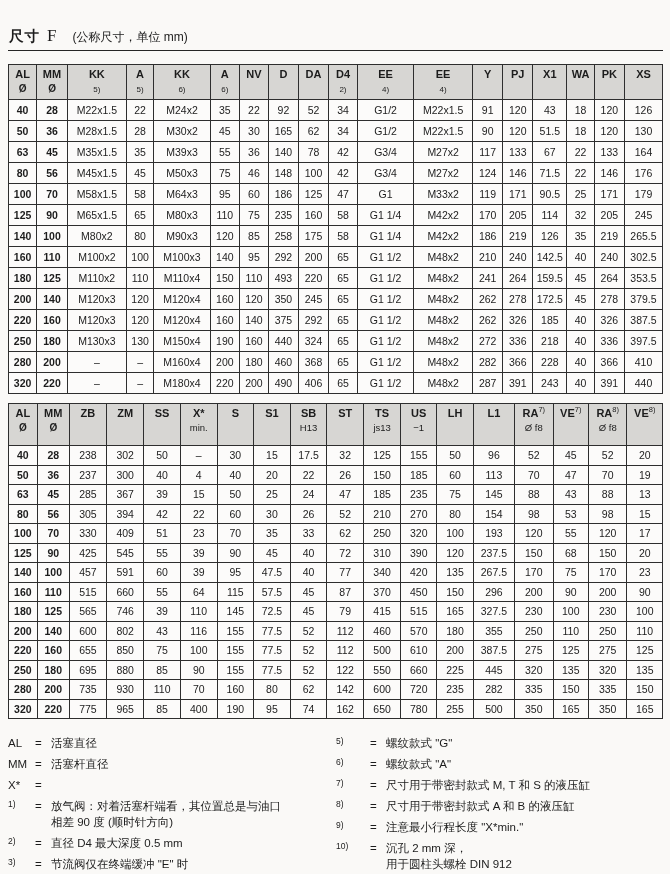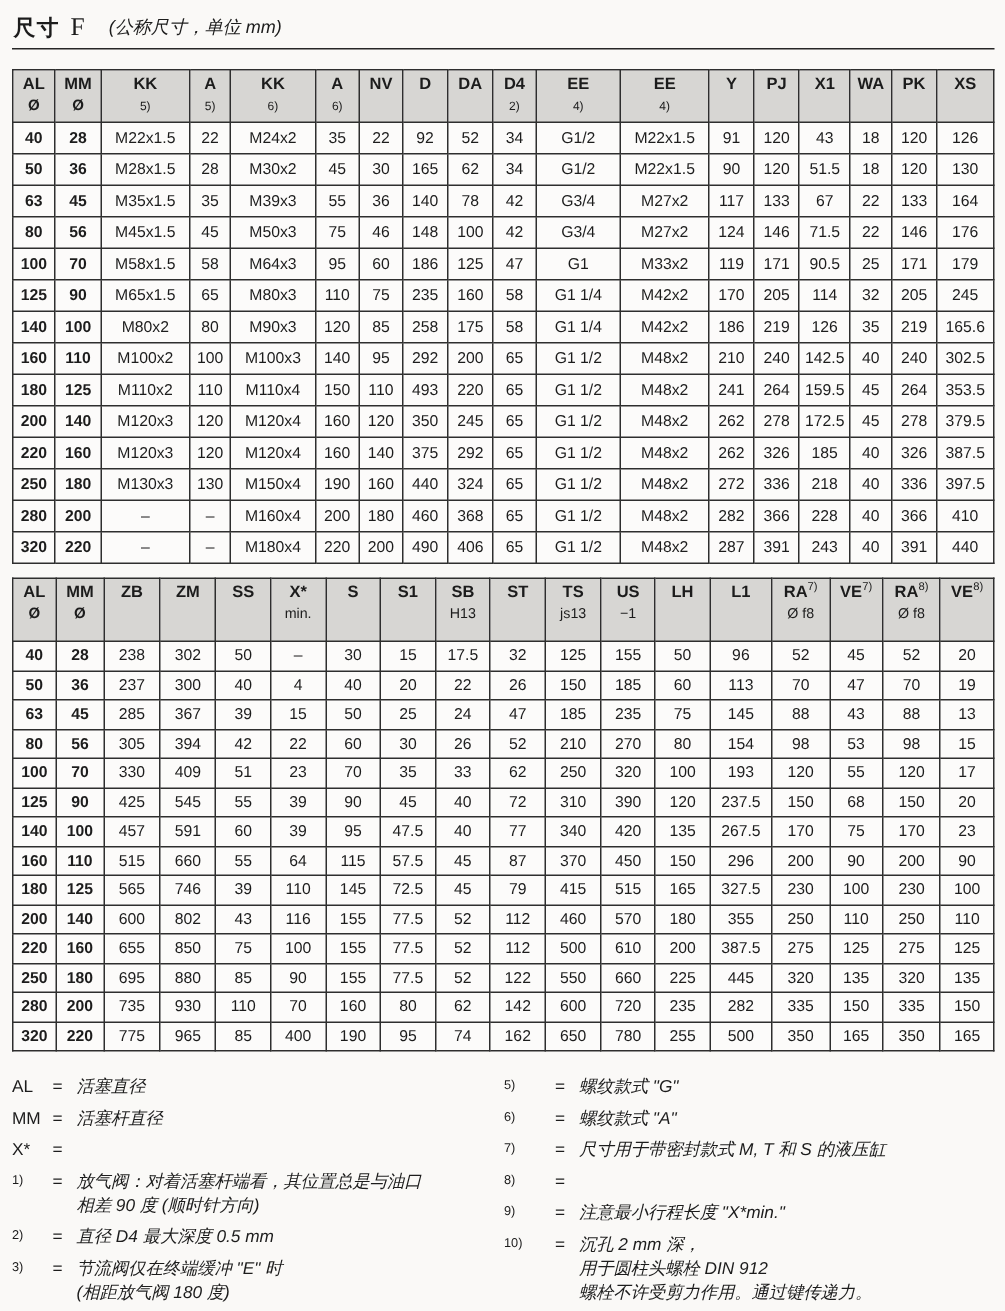--- a/index.html
+++ b/index.html
@@ -6,24 +6,24 @@
   body{
     width:670px;height:874px;
     background:#faf9f7;
     color:#1c1c1c;
     font-family:"Liberation Sans", sans-serif;
     -webkit-font-smoothing:antialiased;
   }
   .page{padding:6px 7px 0 8px;}
 
   
-  .title-row{display:flex;align-items:center;margin:2px 0 0 1px;}
+  .title-row{display:flex;align-items:flex-end;margin:20px 0 0 1px;}
   .t-zh{font-weight:bold;font-size:14.5px;letter-spacing:1px;}
   .t-code{font-family:"Liberation Serif", serif;font-size:17px;margin-left:7px;}
-  .t-suffix{font-size:12px;margin-left:16px;font-style:italic;}
+  .t-suffix{font-size:12px;margin-left:16px;}
   .title-rule{border:none;border-top:1.5px solid #262626;margin:4px 0 0 0;}
 
   
   table{border-collapse:collapse;table-layout:fixed;width:655px;background:#fcfbfa;}
   #table1{margin-top:13px;}
   #table2{margin-top:9px;}
   th,td{border:1px solid #2e2e2e;text-align:center;padding:0;overflow:hidden;white-space:nowrap;}
   th{background:#d7d6d3;vertical-align:top;padding-top:3px;font-weight:bold;line-height:1.25;}
   #table1 th{height:31px;font-size:11px;}
   #table2 th{height:38px;font-size:11px;}
@@ -37,21 +37,21 @@
 
   
   .footnotes{display:flex;margin-top:16px;font-size:11.5px;line-height:16px;}
   .fn-col-left{width:328px;flex:none;}
   .fn-col-right{flex:1;}
   .fn-item{display:flex;margin-bottom:5px;}
   .fn-key{flex:none;width:27px;}
   .fn-col-right .fn-key{width:34px;}
   .fn-key.sup{font-size:8.5px;position:relative;top:-2px;}
   .fn-eq{flex:none;width:16px;}
-  .fn-text{flex:1;font-style:italic;}
+  .fn-text{flex:1;}
 </style>
 </head>
 <body>
 
 <div class="page">
 
   <div class="title-row">
     <span class="t-zh">尺寸</span>
     <span class="t-code">F</span>
     <span class="t-suffix">(公称尺寸，单位 mm)</span>
@@ -233,21 +233,21 @@
           <td>258</td>
           <td>175</td>
           <td>58</td>
           <td>G1 1/4</td>
           <td>M42x2</td>
           <td>186</td>
           <td>219</td>
           <td>126</td>
           <td>35</td>
           <td>219</td>
-          <td>165.6</td>
+          <td>265.5</td>
         </tr>
         <tr>
           <td class="b">160</td>
           <td class="b">110</td>
           <td>M100x2</td>
           <td>100</td>
           <td>M100x3</td>
           <td>140</td>
           <td>95</td>
           <td>292</td>
@@ -756,20 +756,21 @@
           <span class="fn-text">螺纹款式 "A"</span>
         </div>
         <div class="fn-item">
           <span class="fn-key sup">7)</span>
           <span class="fn-eq">=</span>
           <span class="fn-text">尺寸用于带密封款式 M, T 和 S 的液压缸</span>
         </div>
         <div class="fn-item">
           <span class="fn-key sup">8)</span>
           <span class="fn-eq">=</span>
+          <span class="fn-text">尺寸用于带密封款式 A 和 B 的液压缸</span>
         </div>
         <div class="fn-item">
           <span class="fn-key sup">9)</span>
           <span class="fn-eq">=</span>
           <span class="fn-text">注意最小行程长度 "X*min."</span>
         </div>
         <div class="fn-item">
           <span class="fn-key sup">10)</span>
           <span class="fn-eq">=</span>
           <span class="fn-text">沉孔 2 mm 深，<br>用于圆柱头螺栓  DIN 912<br>螺栓不许受剪力作用。通过键传递力。</span>

